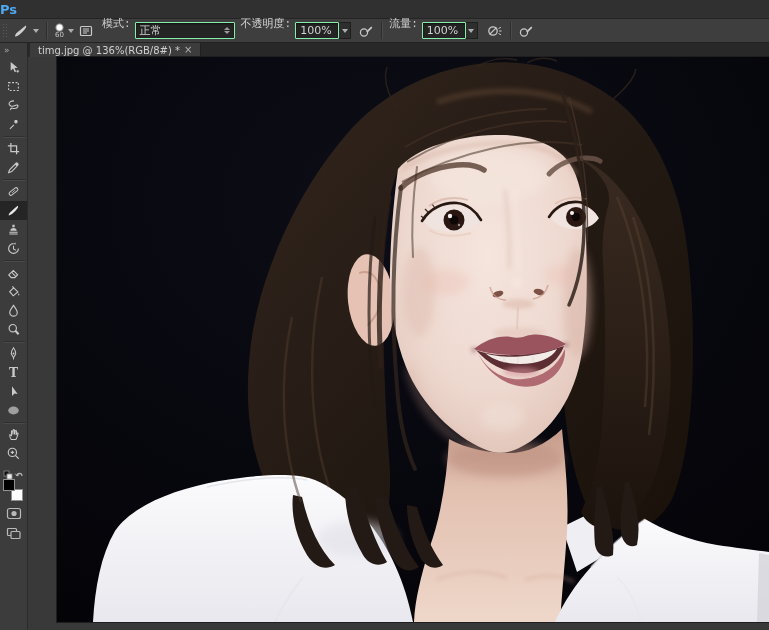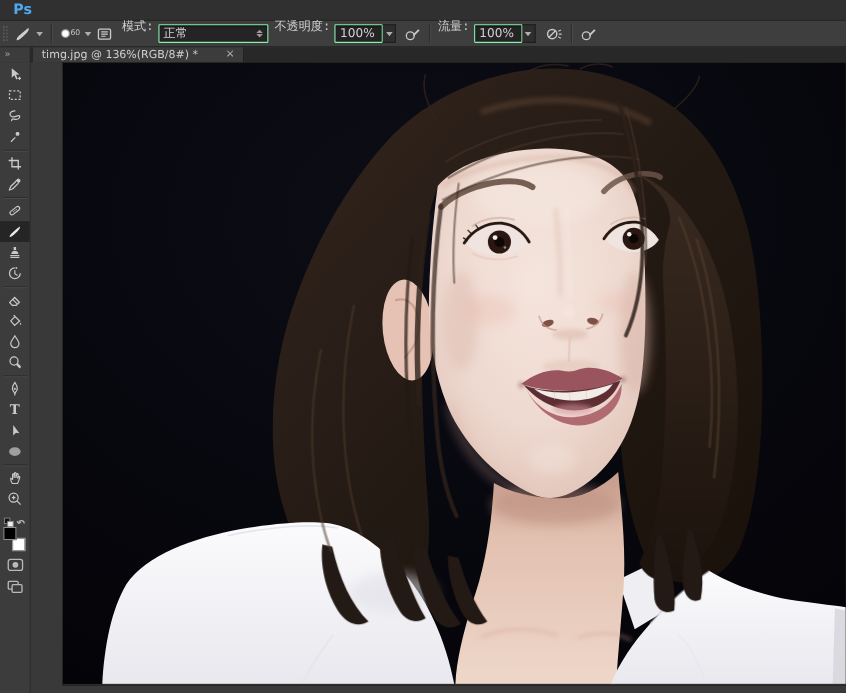--- a/index.html
+++ b/index.html
@@ -2,50 +2,50 @@
 <html><head>
 <meta charset="utf-8">
 <style>
   html,body{margin:0;padding:0;background:#1b1b1b;}
   .app{position:relative;width:769px;height:630px;background:#393939;overflow:hidden;
        font-family:"DejaVu Sans","Liberation Sans",sans-serif;color:#d6d6d6;
        -webkit-user-select:none;user-select:none;}
   
   .menubar{height:19px;background:#303030;border-bottom:1px solid #242424;box-sizing:border-box;
            display:flex;align-items:center;font-size:11px;white-space:nowrap;}
-  .logo{color:#4fa8f0;font-weight:bold;font-size:13px;padding:0 9px 0 12px;letter-spacing:0;}
+  .logo{color:#4fa8f0;font-weight:bold;font-size:13px;padding:0 9px 0 0;letter-spacing:0;}
   .menu-item{padding:0 9px;line-height:18px;color:#d8d8d8;cursor:default;}
   
   .optionsbar{height:24px;background:#3e3e3e;border-bottom:1px solid #232323;box-sizing:border-box;
               display:flex;align-items:center;font-size:11px;}
   .grip{width:5px;height:15px;margin:0 3px 0 2px;
         background-image:radial-gradient(#5a5a5a 34%,transparent 36%);background-size:3px 3px;}
   .obtn{display:flex;align-items:center;padding:0 2px;height:22px;}
   .obtn svg{display:block;}
   .caret{width:0;height:0;border-left:3px solid transparent;border-right:3px solid transparent;
          border-top:4px solid #aeaeae;margin-left:3px;}
   .vsep{width:1px;height:17px;background:#2d2d2d;box-shadow:1px 0 0 #4b4b4b;margin:0 5px;}
   .olabel{color:#cfcfcf;margin:0 4px 14px 6px;font-family:Liberation Mono, monospace;}
   .field{height:15px;background:#242424;border:1px solid #86efac;border-radius:1px;
          box-shadow:inset 0 1px 2px rgba(0,0,0,.55);display:flex;align-items:center;
          padding:0 4px;color:#d2d2d2;font-size:11px;}
   .updown{display:flex;flex-direction:column;gap:1px;margin-left:auto;padding-left:6px;}
   .updown i{width:0;height:0;border-left:3px solid transparent;border-right:3px solid transparent;display:block;}
   .updown i.u{border-bottom:3px solid #9a9a9a;} .updown i.d{border-top:3px solid #9a9a9a;}
   .mini-drop{width:11px;height:15px;background:#2e2e2e;border:1px solid #1e1e1e;border-left:none;
              display:flex;align-items:center;justify-content:center;}
-  .preset{display:flex;flex-direction:row;align-items:center;line-height:1;padding:0 1px;}
+  .preset{display:flex;flex-direction:column;align-items:center;line-height:1;padding:0 1px;}
   .preset .dot{width:9px;height:9px;border-radius:50%;
                background:radial-gradient(circle,#ffffff 0 38%,rgba(255,255,255,0) 72%);}
   .preset .num{font-size:7px;color:#c4c4c4;margin-top:0px;}
   
   .tabrow{height:14px;background:#282828;display:flex;align-items:stretch;font-size:10px;}
   .tools-header{width:28px;background:#3c3c3c;border-right:1px solid #272727;box-sizing:border-box;
                 color:#a8a8a8;font-size:9px;line-height:14px;padding-left:4px;}
-  .tab{background:#3c3c3c;display:flex;align-items:center;gap:25px;padding:0 8px;margin-left:2px;
+  .tab{background:#3c3c3c;display:flex;align-items:center;gap:4px;padding:0 8px;margin-left:2px;
        color:#d0d0d0;border-right:1px solid #202020;}
   .tab-close{color:#b2b2b2;font-size:10px;line-height:10px;}
   
   .workspace{display:flex;height:573px;}
   .toolscol{width:28px;background:#3c3c3c;border-right:1px solid #2b2b2b;box-sizing:border-box;
             display:flex;flex-direction:column;align-items:center;padding-top:1px;}
   .tool{width:27px;height:19px;display:flex;align-items:center;justify-content:center;}
   .tool svg{width:15px;height:15px;display:block;}
   .tool.selected{background:#252525;}
   .tsep{width:22px;height:1px;background:#2f2f2f;box-shadow:0 1px 0 #4a4a4a;margin:2px 0;}

